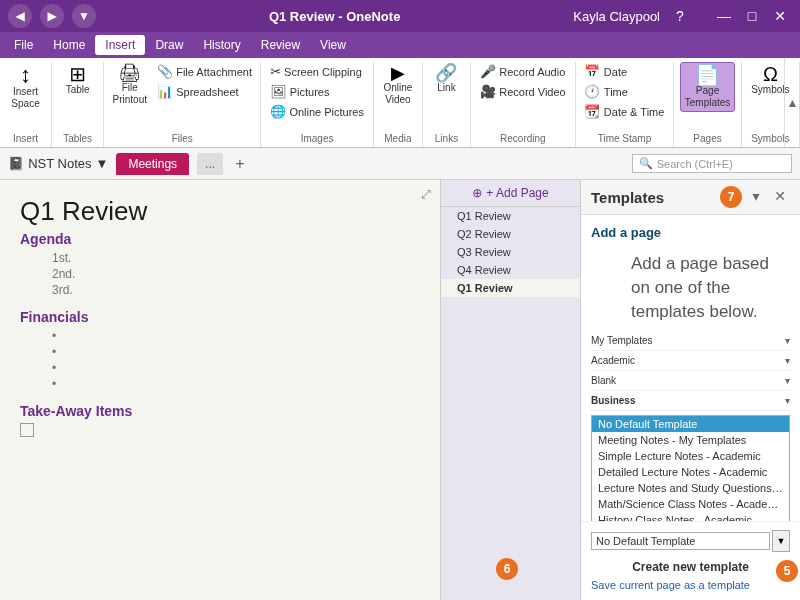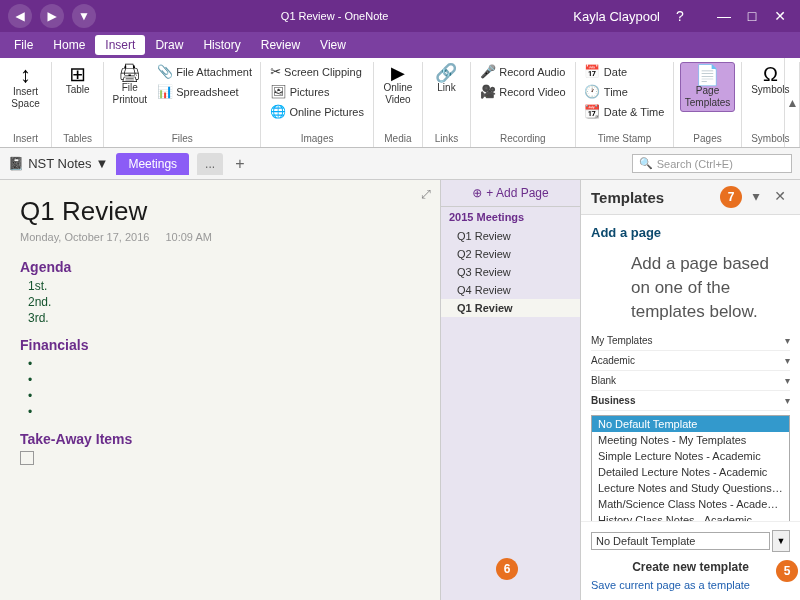--- a/index.html
+++ b/index.html
@@ -9,21 +9,21 @@
     .title-bar {
       background: #6b2d8b;
       color: white;
       height: 32px;
       display: flex;
       align-items: center;
       padding: 0 8px;
       justify-content: space-between;
     }
     .title-bar-left { display: flex; align-items: center; gap: 8px; }
-    .title-bar-center { flex: 1; text-align: center; font-size: 11px; }
+    .title-bar-center { flex: 1; text-align: center; font-size: 13px; font-weight: bold; }
     .title-bar-right { display: flex; align-items: center; gap: 8px; font-size: 13px; }
     .title-bar-controls { display: flex; gap: 4px; margin-left: 12px; }
     .title-ctrl { width: 24px; height: 20px; display: flex; align-items: center; justify-content: center; cursor: pointer; font-size: 14px; color: white; }
     .back-btn { width: 24px; height: 24px; border-radius: 50%; background: rgba(255,255,255,0.15); display: flex; align-items: center; justify-content: center; cursor: pointer; }
 
     
     .menu-bar {
       background: #7b3fa0;
       height: 26px;
       display: flex;
@@ -119,21 +119,21 @@
     }
     .notebook-name {
       display: flex;
       align-items: center;
       gap: 4px;
       font-size: 13px;
       color: #333;
       cursor: pointer;
     }
     .tab-active {
-      background: #8b5cf6;
+      background: #be185d;
       color: white;
       padding: 4px 12px;
       border-radius: 3px 3px 0 0;
       font-size: 12px;
       cursor: pointer;
     }
     .tab-dots {
       background: #ddd;
       color: #666;
       padding: 4px 8px;
@@ -203,21 +203,21 @@
       display: flex;
       gap: 16px;
     }
     .note-section-title {
       color: #6b2d8b;
       font-size: 14px;
       font-weight: bold;
       margin-bottom: 4px;
     }
     .note-list { margin-left: 8px; margin-bottom: 12px; }
-    .note-list-item { font-size: 12px; color: #14532d; margin-bottom: 2px; }
+    .note-list-item { font-size: 12px; color: #737373; margin-bottom: 2px; margin-left: 24px; }
 
     
     .page-list {
       width: 140px;
       background: #e8e4f0;
       border-left: 1px solid #ccc;
       display: flex;
       flex-direction: column;
     }
     .add-page-btn {
@@ -603,24 +603,20 @@
     <span>Search (Ctrl+E)</span>
   </div>
 </div>
 
 <div class="main-area">
 
   <div class="note-area">
     <div class="note-expand-btn">⤢</div>
     <div class="note-content">
       <div class="note-title">Q1 Review</div>
-      <div class="note-date">
-        <span>Monday, October 17, 2016</span>
-        <span>10:09 AM</span>
-      </div>
 
       <div class="note-section-title">Agenda</div>
       <div class="note-list">
         <div class="note-list-item">1st.</div>
         <div class="note-list-item">2nd.</div>
         <div class="note-list-item">3rd.</div>
       </div>
 
       <div class="note-section-title">Financials</div>
       <div class="note-list">
@@ -634,21 +630,20 @@
       <div class="note-checkbox"></div>
     </div>
   </div>
 
   <div class="page-list">
     <div class="add-page-btn">
       <span>⊕</span>
       <span>+ Add Page</span>
     </div>
 
-    <div class="page-section-label">2015 Meetings</div>
     <div class="page-item">Q1 Review</div>
     <div class="page-item">Q2 Review</div>
     <div class="page-item">Q3 Review</div>
     <div class="page-item">Q4 Review</div>
 
     <div class="page-item active">Q1 Review</div>
 
     <div style="position:relative; flex:1;">
       <div class="badge-orange" style="bottom: 20px; left: 55px; z-index:10;">6</div>
     </div>

